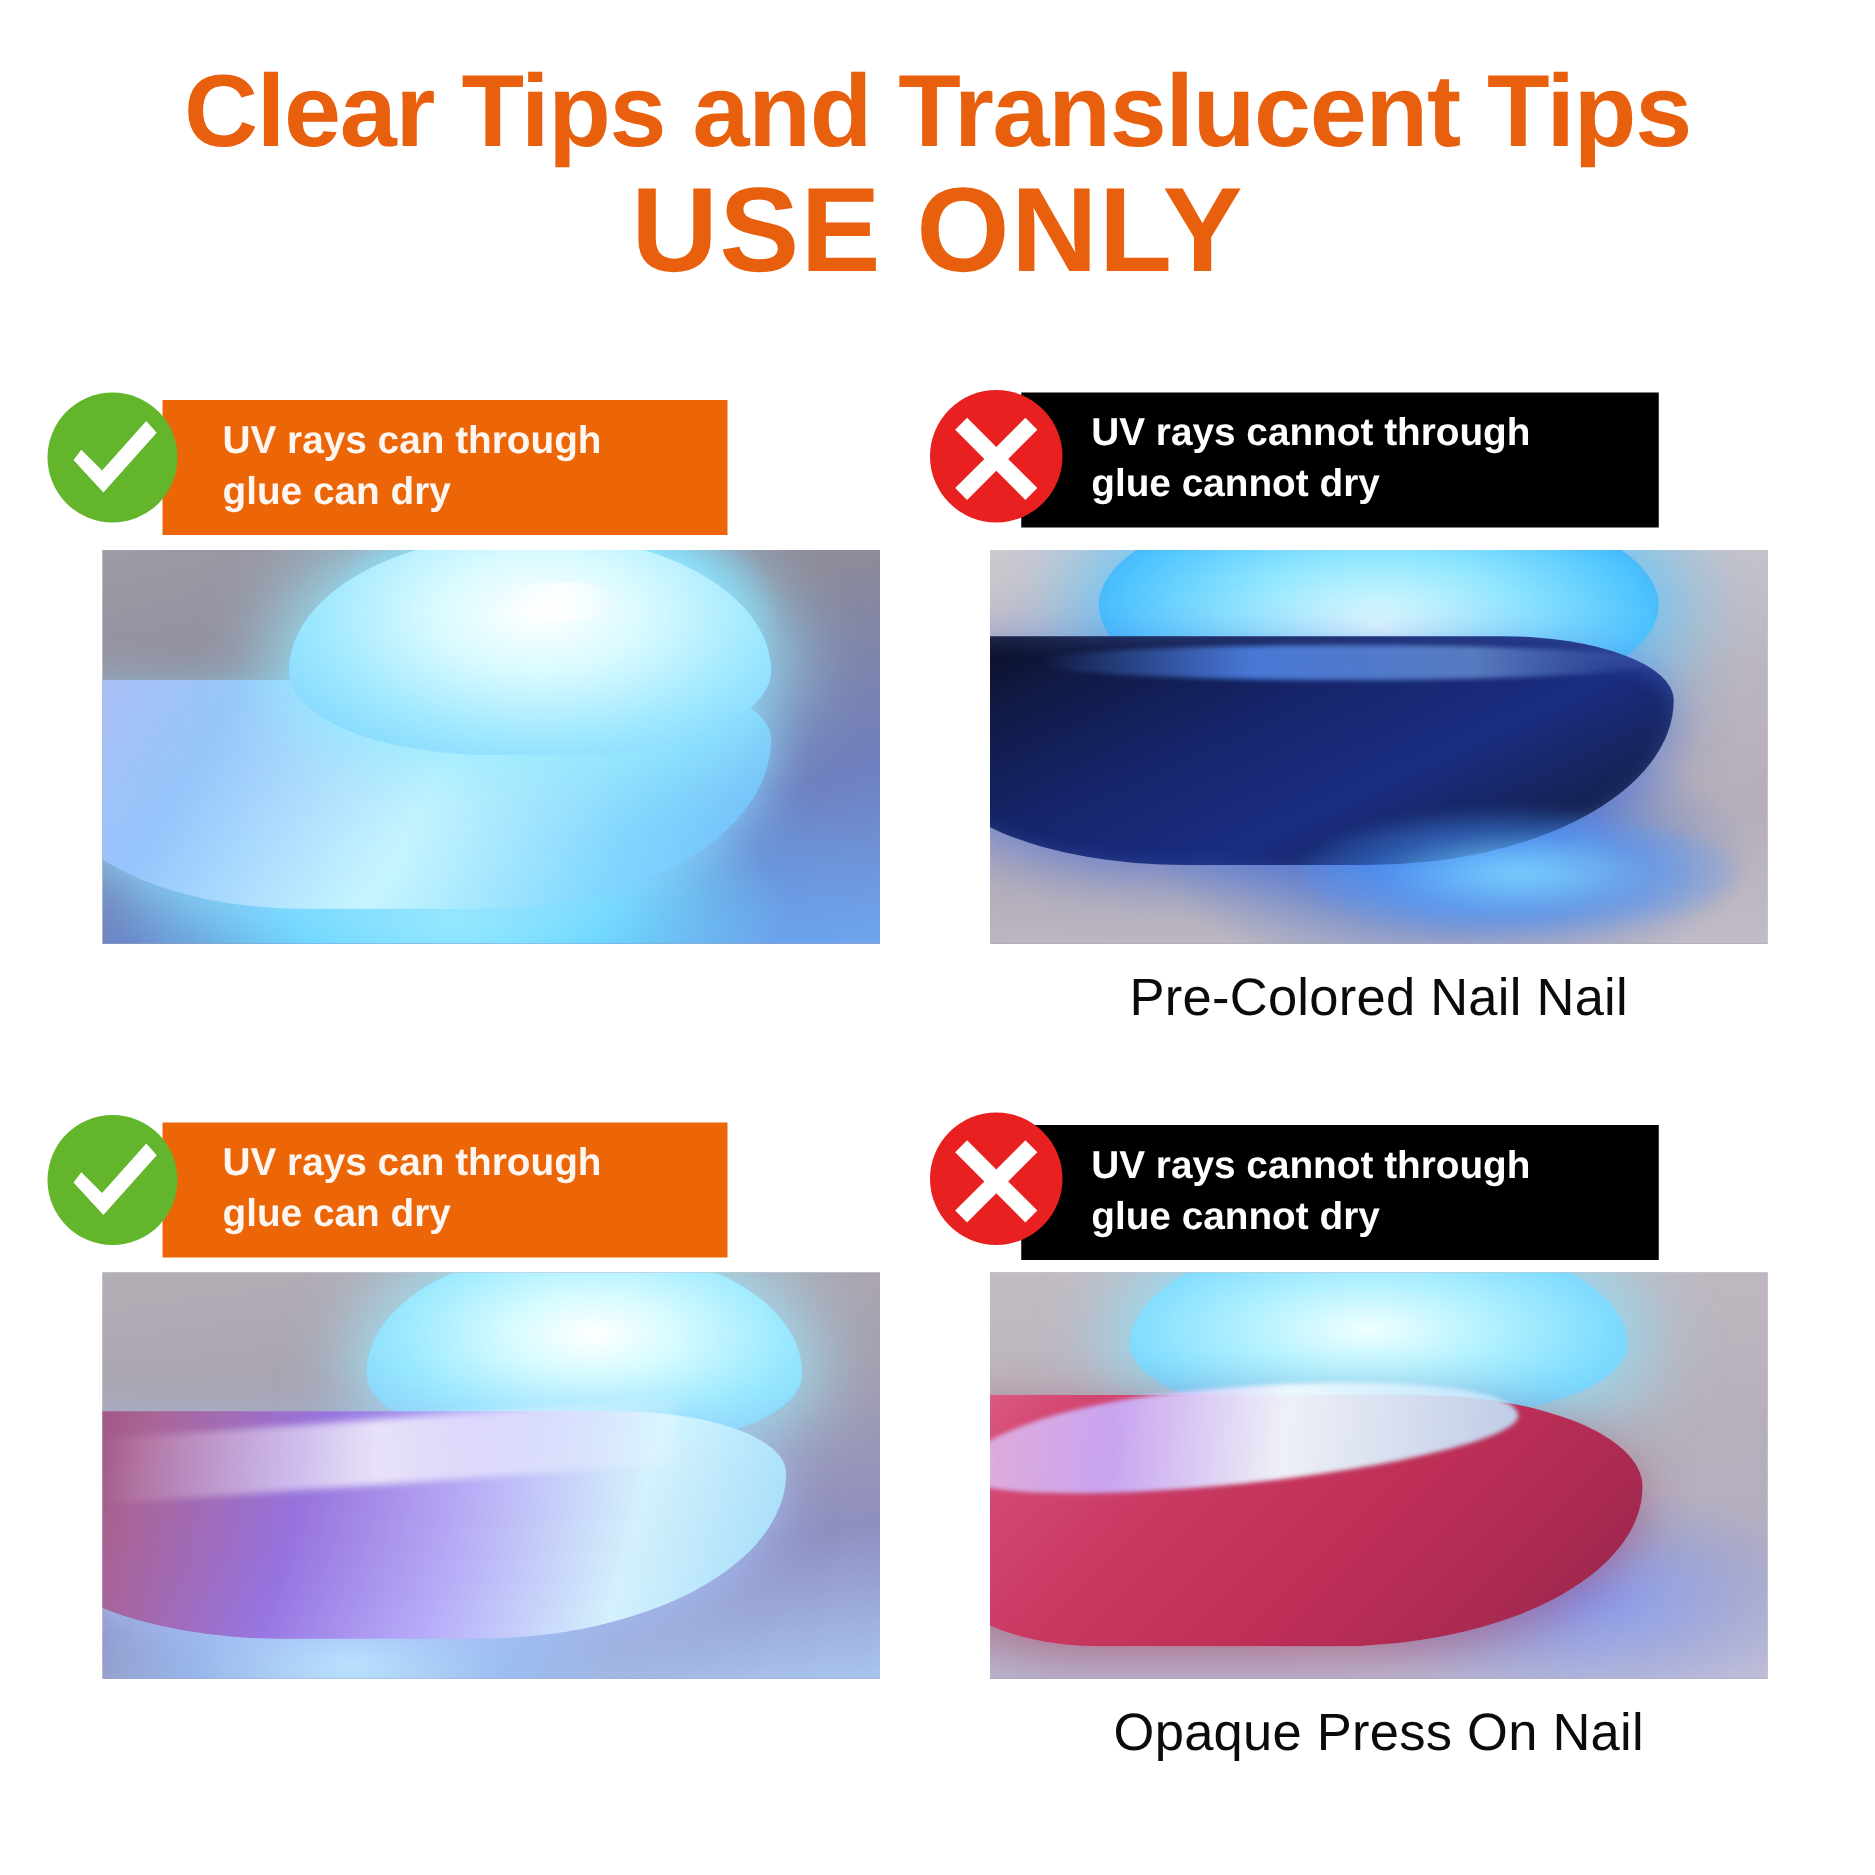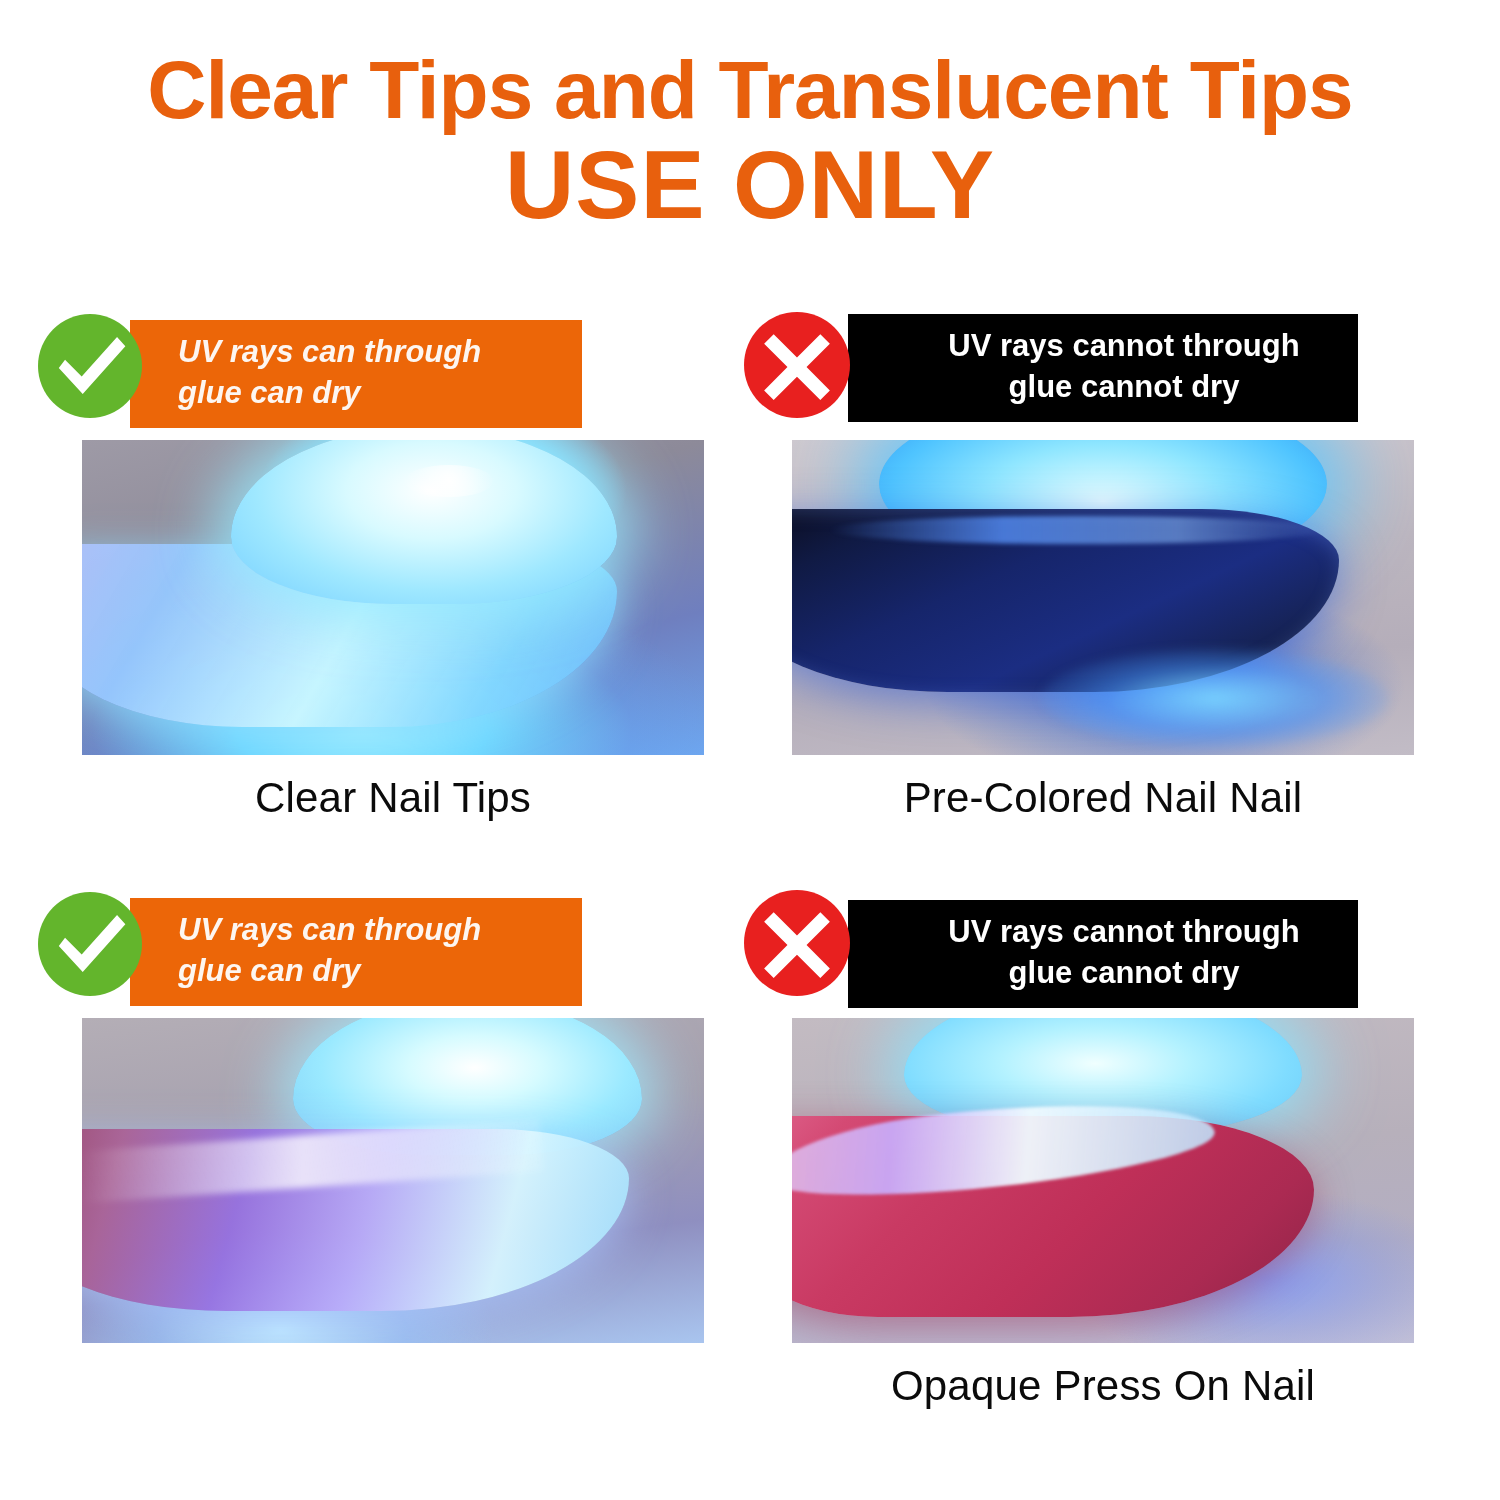--- a/index.html
+++ b/index.html
@@ -246,23 +246,23 @@
 
   
   .banner {
     position: absolute;
     left: 100px;
     top: 8px;
     width: 450px;
     padding: 12px 14px 14px 48px;
     z-index: 4;
   }
-  .banner.ok   { background: #EC6608; width: 452px; font-style: italic; }
+  .banner.ok   { background: #EC6608; width: 452px; }
   .banner.bad  { background: #000000; width: 510px; padding-left: 56px; }
-  .cell-tr .banner, .cell-br .banner { left: 108px; text-align: center; }
+  .cell-tr .banner, .cell-br .banner { left: 77px; }
   .cell-tr .banner { top: 2px; }
   .cell-br .banner { top: 10px; }
 
   .banner-line {
     display: block;
     color: #ffffff;
     font-weight: bold;
     font-size: 31px;
     line-height: 1.32;
     white-space: nowrap;
@@ -326,21 +326,20 @@
         <span class="banner-line">UV rays can through</span>
         <span class="banner-line">glue can dry</span>
       </div>
 
       <div class="status-icon ok">
         <svg viewBox="0 0 100 100" aria-hidden="true">
           <path d="M20 52 L26 44 L42 60 L76 22 L84 31 L43 77 Z" fill="#ffffff"></path>
         </svg>
       </div>
 
-      <div class="caption">Clear Nail Tips</div>
     </div>
 
     <div class="cell cell-tr">
 
       <div class="photo">
         <div class="photo-inner ph-navy">
           <div class="tip-dome"></div>
           <div class="tip-body"></div>
           <div class="rim"></div>
           <div class="under-glow"></div>

